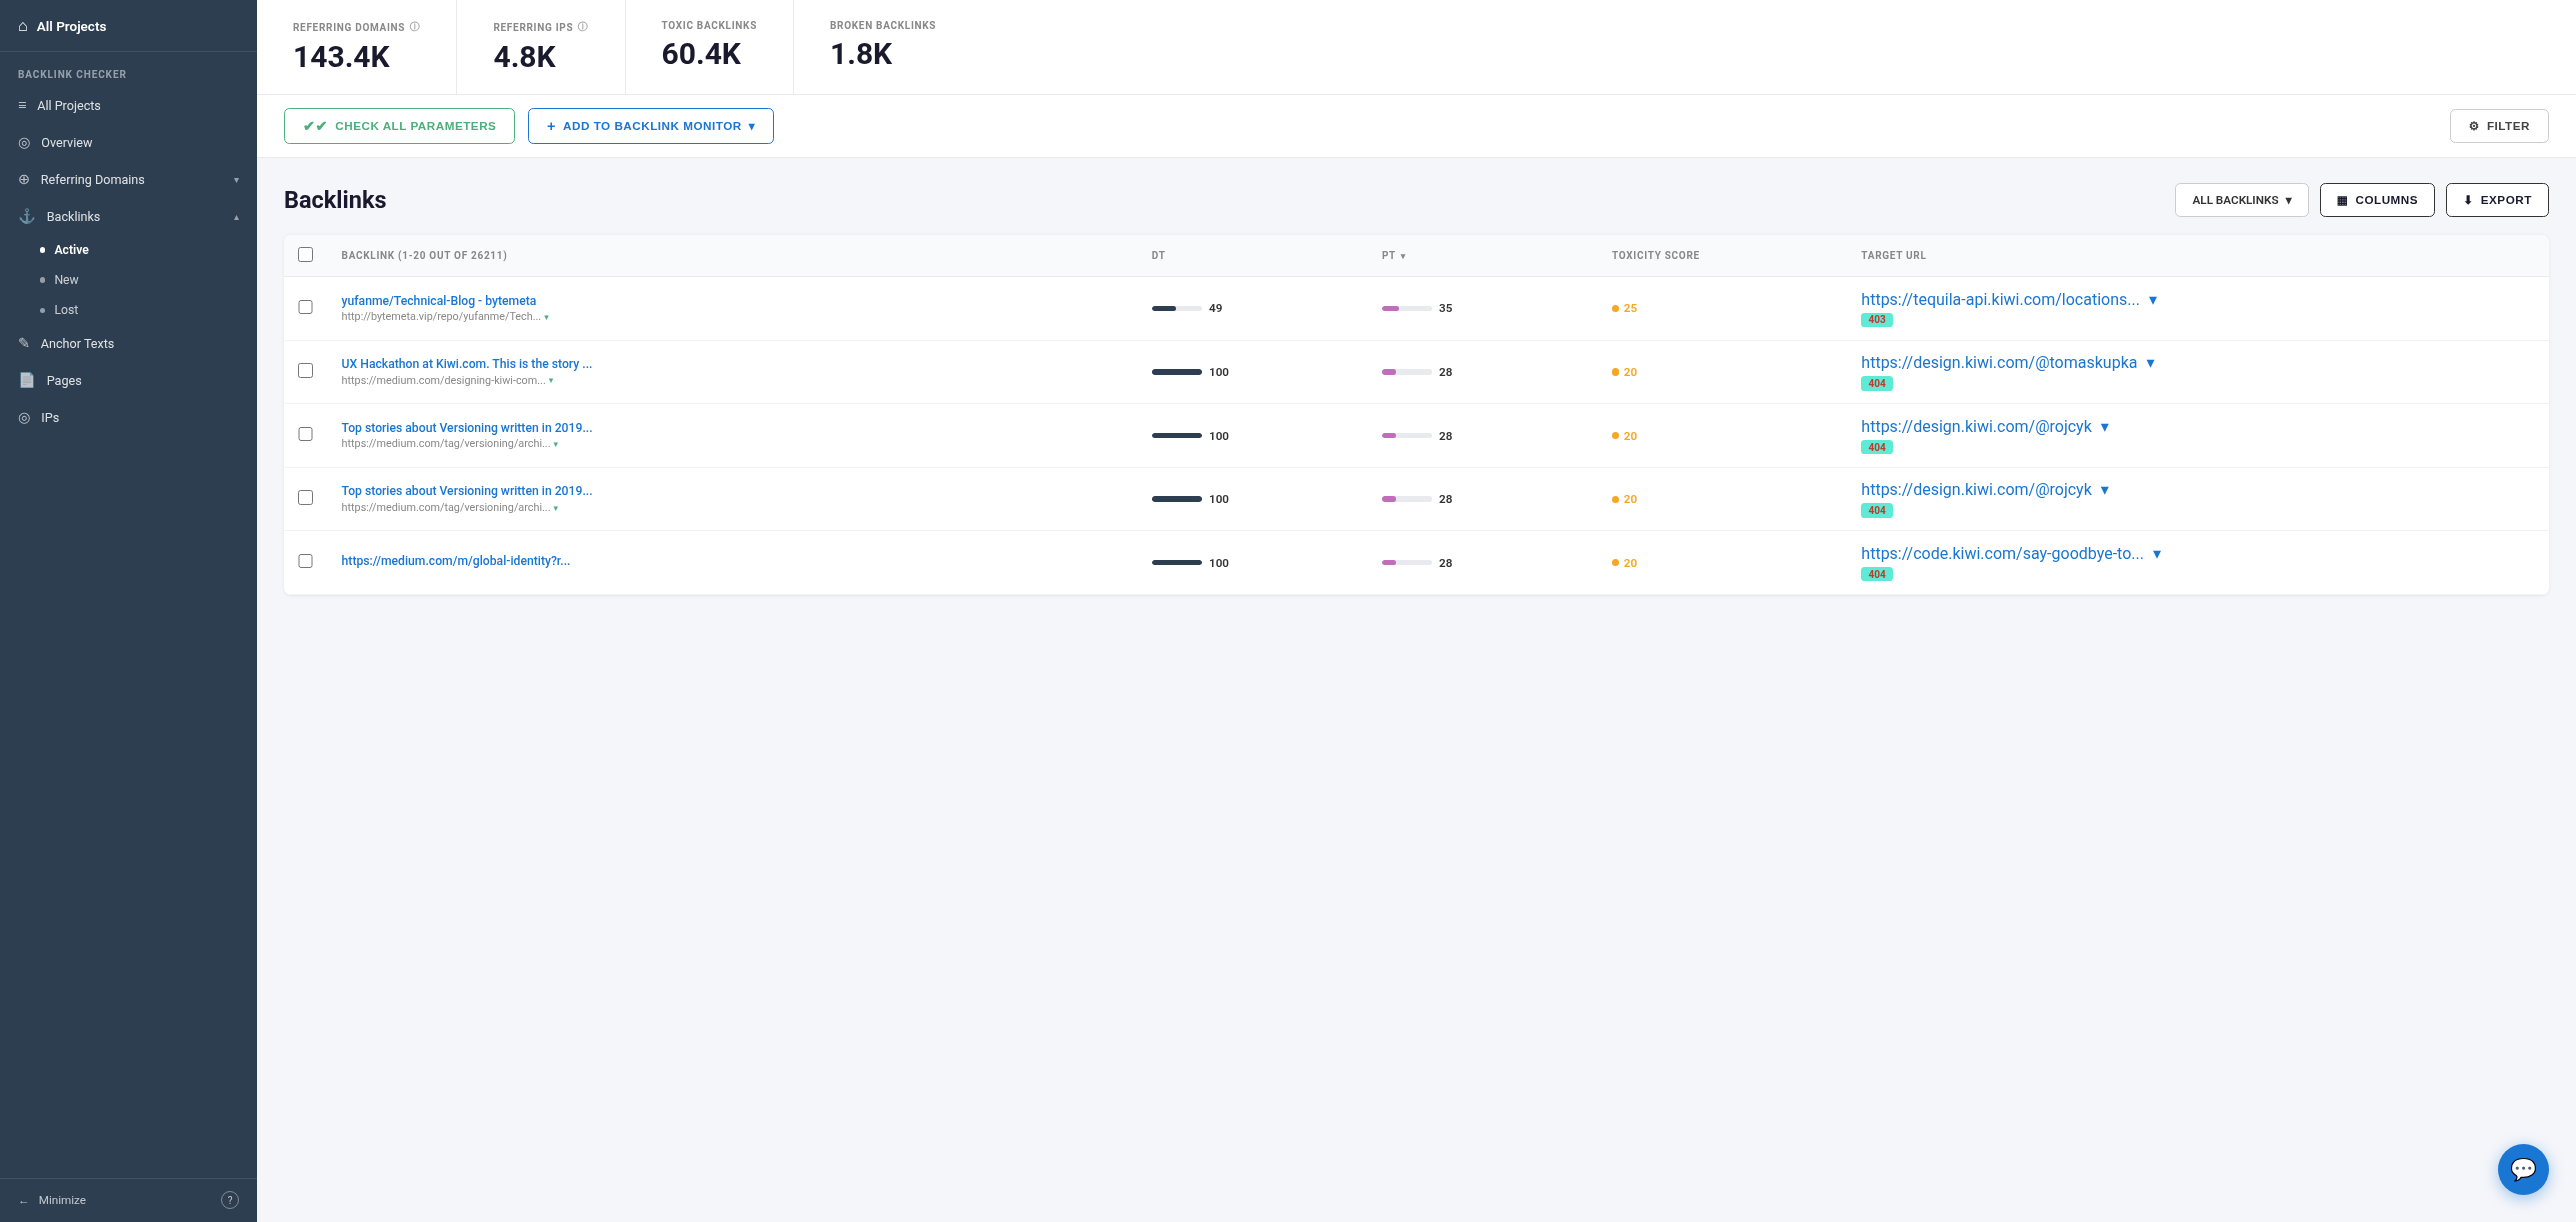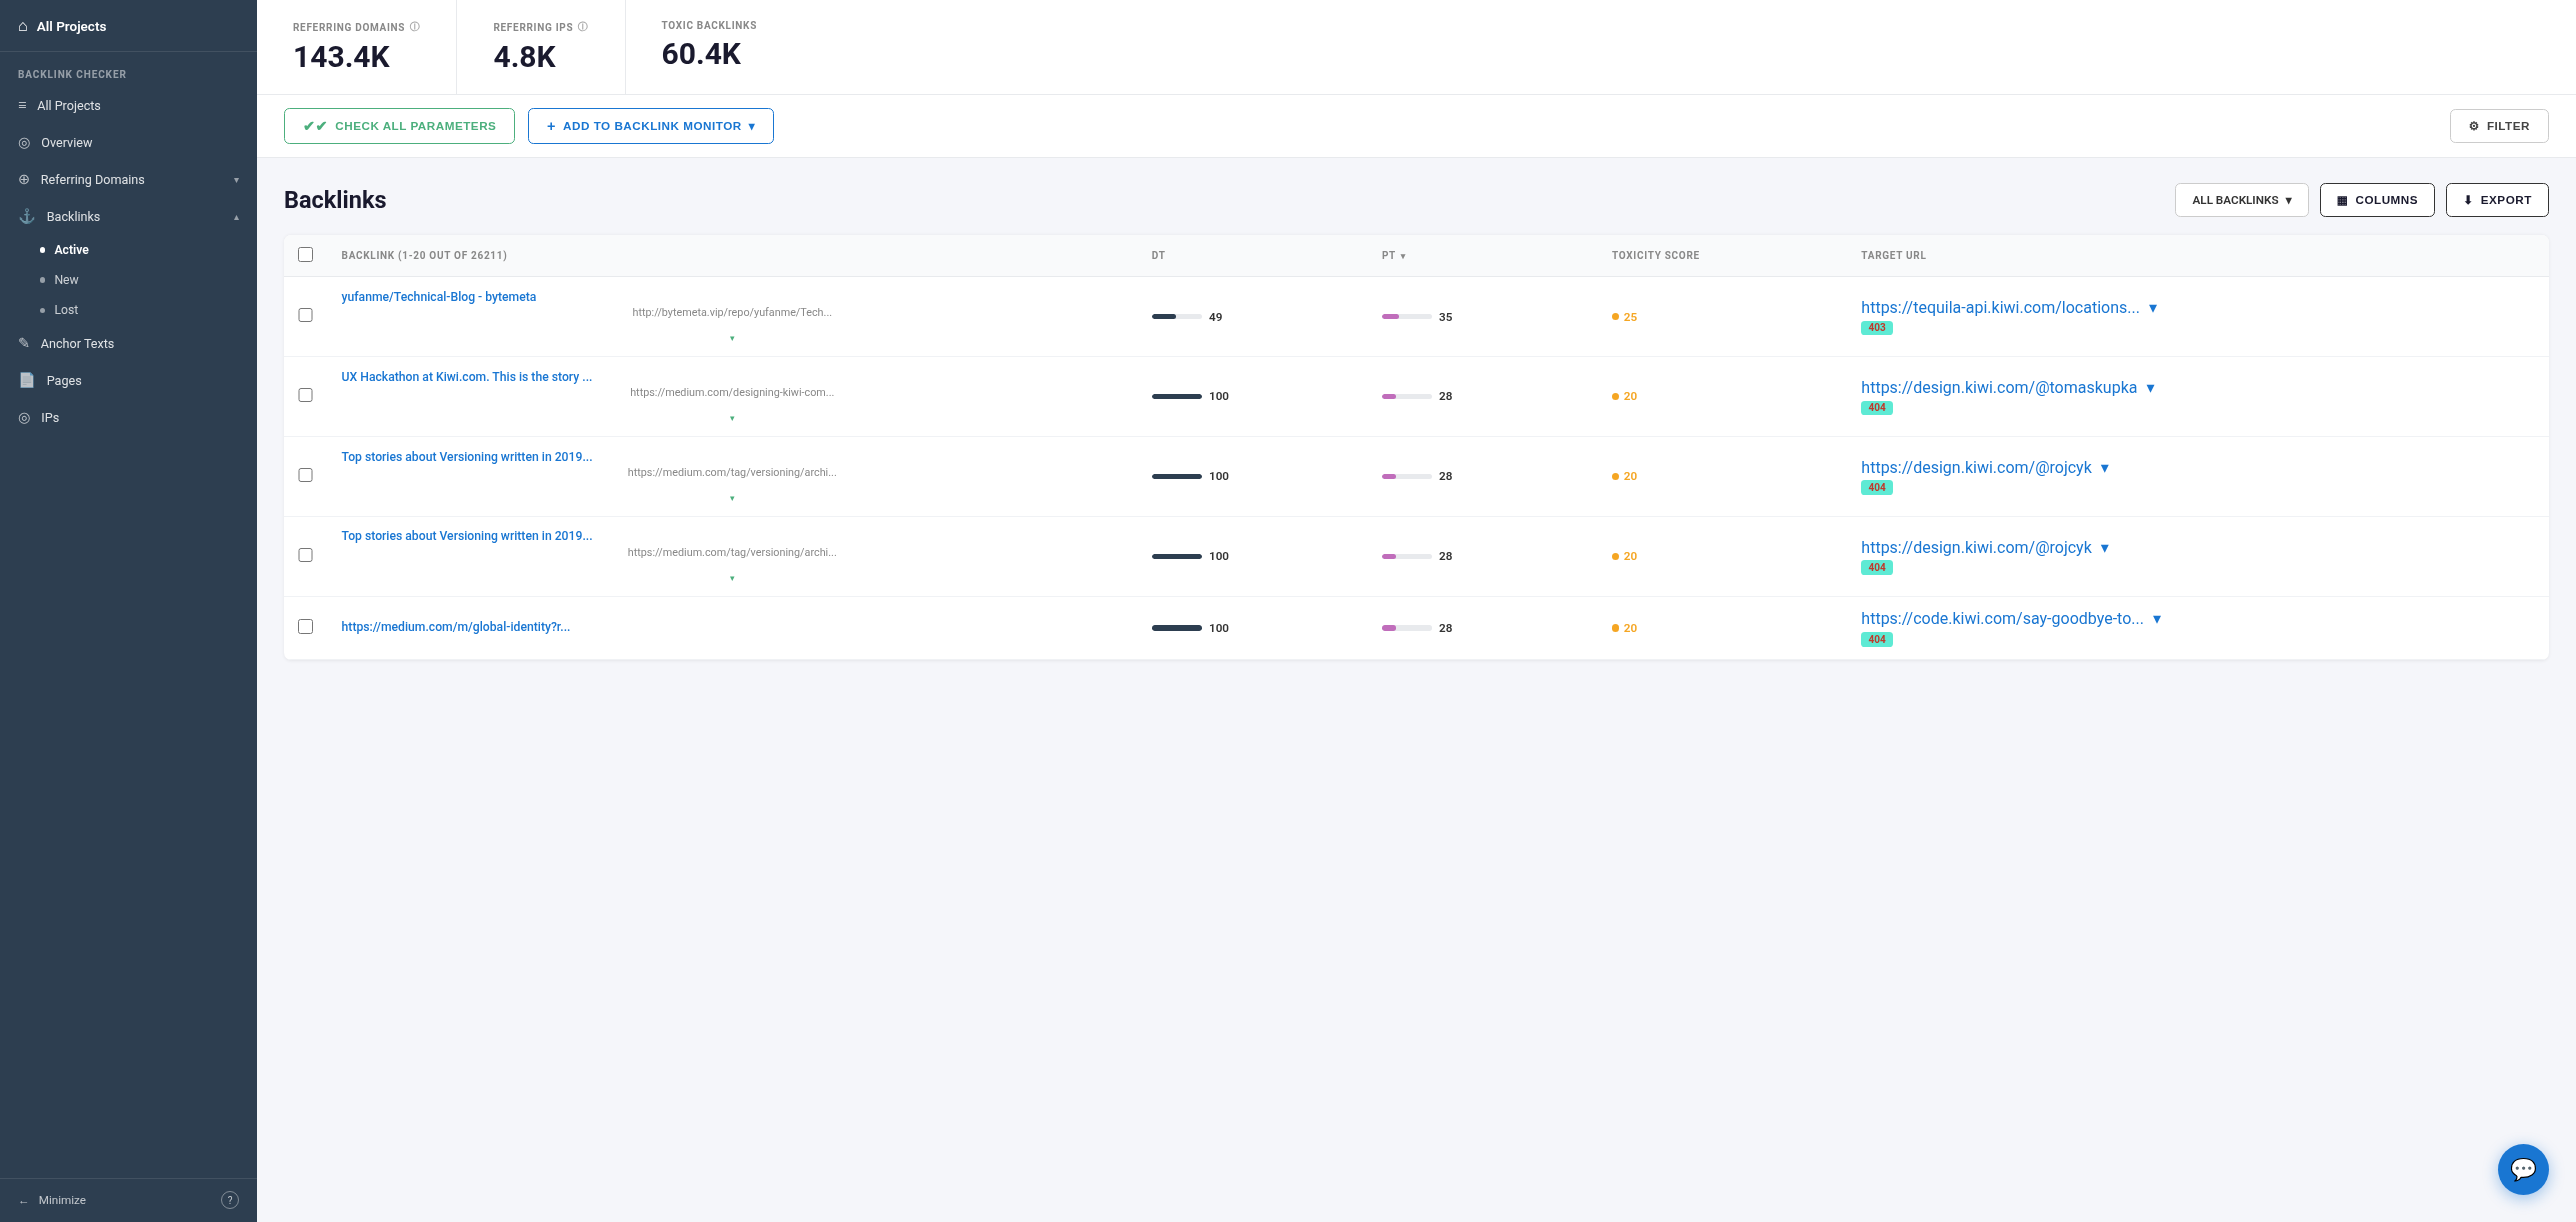--- a/index.html
+++ b/index.html
@@ -288,22 +288,21 @@
       font-weight: 500;
       display: block;
       margin-bottom: 2.7px;
       cursor: pointer;
     }
     .backlink-url {
       color: #888;
       font-size: 10.8px;
       display: flex;
       align-items: center;
-      gap: 14px;
-      flex-direction: column;
+      gap: 3px;
     }
     .drop-arrow { font-size: 9px; color: #4caf7d; cursor: pointer; }
 
     
     .prog-wrap {
       display: flex;
       align-items: center;
       gap: 7.2px;
       white-space: nowrap;
     }
@@ -469,20 +468,26 @@
         <span>REFERRING IPS</span>
         <span class="stat-info">ⓘ</span>
       </div>
       <div class="stat-value">4.8K</div>
     </div>
     <div class="stat-item">
       <div class="stat-label">
         <span>TOXIC BACKLINKS</span>
       </div>
       <div class="stat-value">60.4K</div>
+    </div>
+    <div class="stat-item">
+      <div class="stat-label">
+        <span>BROKEN BACKLINKS</span>
+      </div>
+      <div class="stat-value">1.8K</div>
     </div>
   </div>
 
   <div class="toolbar">
     <button class="btn-check-params">
       <span style="color:#4caf7d; font-size:14.4px;">✔✔</span>
       <span>CHECK ALL PARAMETERS</span>
     </button>
     <button class="btn-add-monitor">
       <span style="font-size:14.4px; font-weight:700;">+</span>

